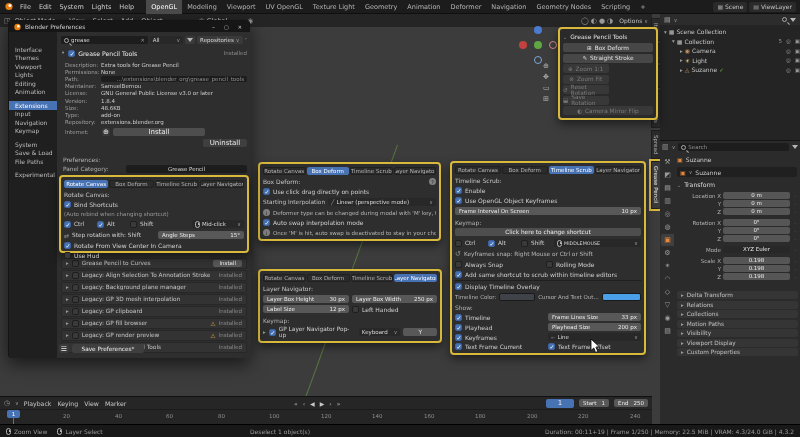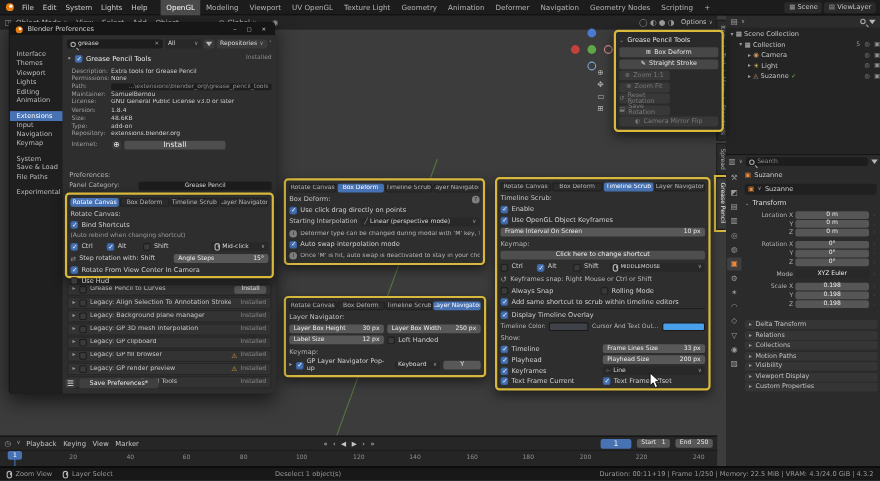--- a/index.html
+++ b/index.html
@@ -324,20 +324,23 @@
         <div class="frow">
           <span class="flabel">Repository:</span>
           <span class="fval">extensions.blender.org</span>
         </div>
       </div>
     <div class="row abs" style="left:8px;top:96px;width:182px">
       <span class="flabel">Internet:</span>
       <span class="btn" style="width:8px;height:8px;background:#3a3a3a">⊕</span>
       <span class="btn" style="width:92px;height:8px">Install</span>
     </div>
+    <div class="row abs" style="left:8px;top:107px;width:182px;justify-content:flex-end">
+      <span class="btn" style="width:44px;height:8px;background:#3f3f3f">Uninstall</span>
+    </div>
     <div class="abs" style="left:6px;top:124px;color:#b5b5b5;font-size:6px">Preferences:</div>
     <div class="row abs" style="left:6px;top:133px;width:184px">
       <span style="color:#b2b2b2;font-size:5.8px;width:60px">Panel Category:</span>
       <span class="drop" style="flex:1;justify-content:center;background:#1d1d1d">
           <span>Grease Pencil</span>
         </span>
     </div>
 
     <div class="ypanel" style="left:2px;top:143px;width:190px;height:78px">
       <div class="tabs">

